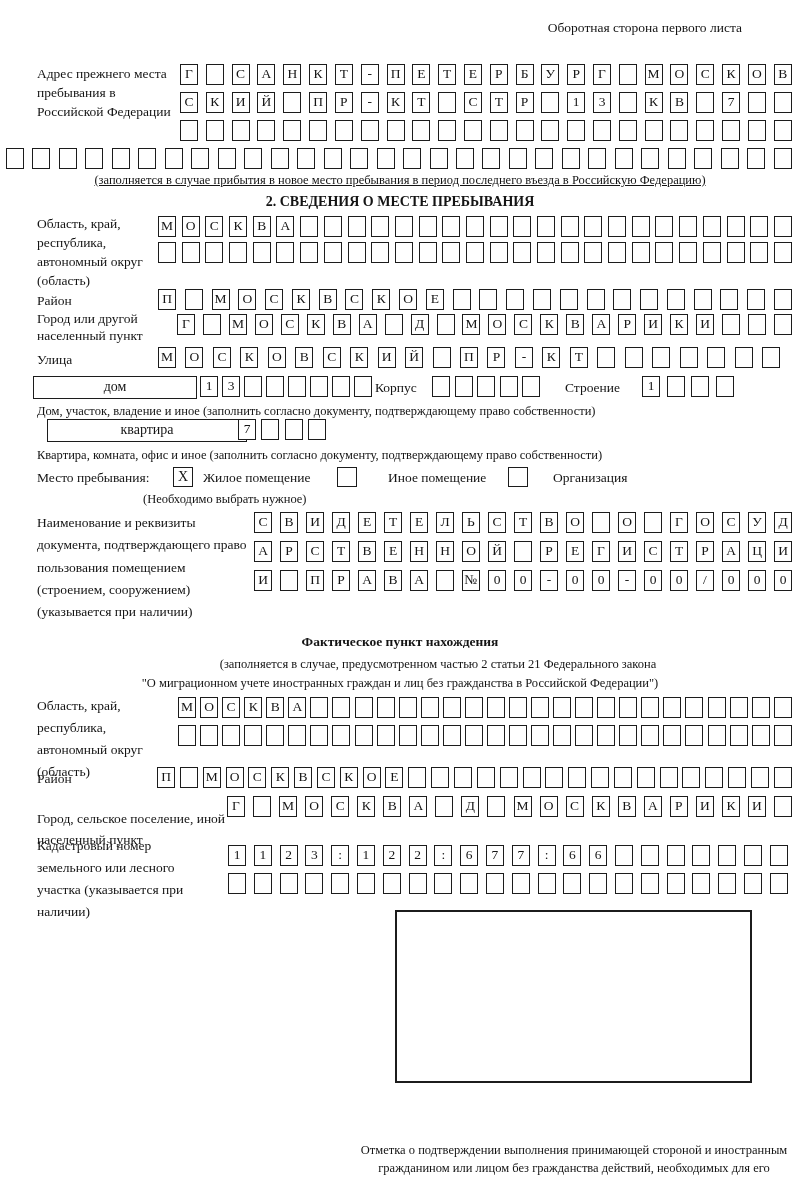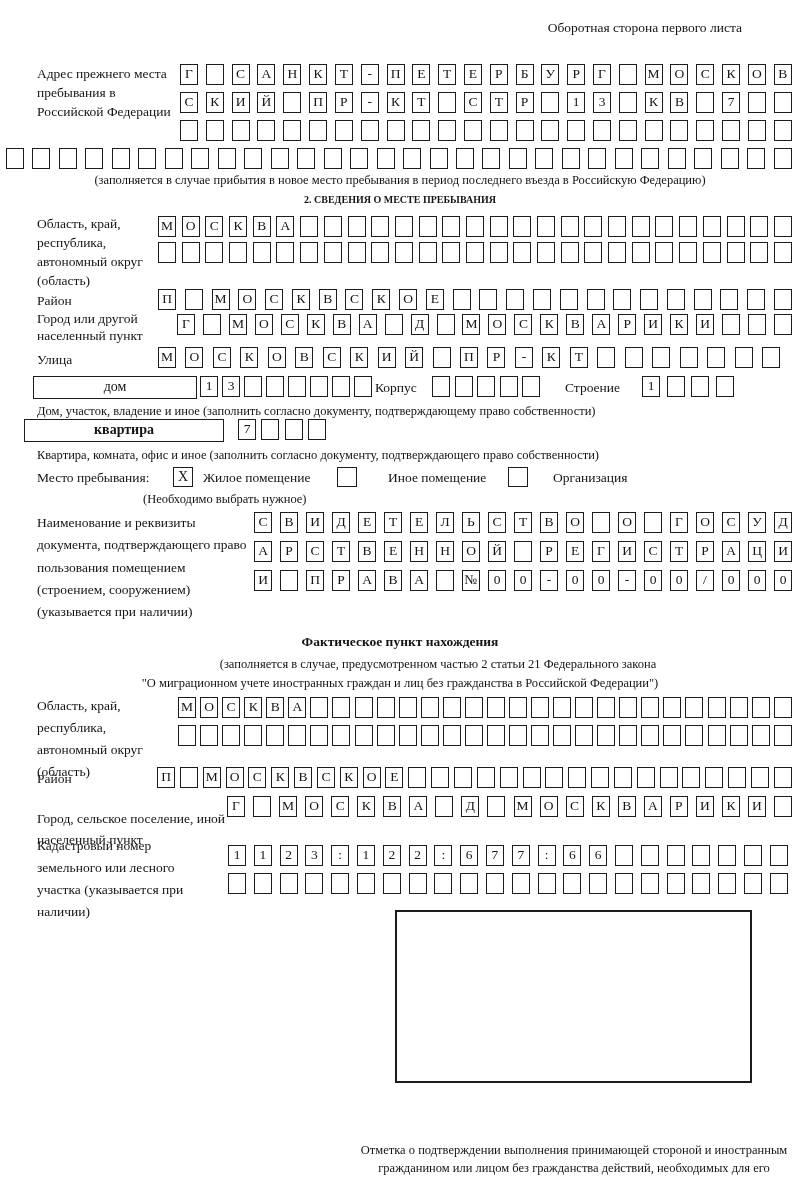--- a/index.html
+++ b/index.html
@@ -9,21 +9,21 @@
   .lbl{position:absolute;font-size:13.5px;line-height:19px;}
   .note{position:absolute;font-size:12.5px;line-height:16px;}
   .center{left:0;width:800px;text-align:center;}
   .cellrow{position:absolute;display:flex;justify-content:space-between;}
   .cell{box-sizing:border-box;flex:0 0 18px;width:18px;height:21px;background:#fff;
         border:1.7px solid #1c1c1c;font-size:13.5px;line-height:17px;text-align:center;}
   .typebox{position:absolute;box-sizing:border-box;border:1.8px solid #1c1c1c;height:23px;
         text-align:center;font-size:14px;line-height:20px;background:#fff;}
   .chk{position:absolute;box-sizing:border-box;width:20px;height:20px;border:1.8px solid #1c1c1c;
         background:#fff;text-align:center;font-size:14px;line-height:17px;}
-  .h-bold{position:absolute;font-weight:bold;font-size:10px;}
+  .h-bold{position:absolute;font-weight:bold;font-size:14px;}
   .stamp{position:absolute;box-sizing:border-box;border:2px solid #1c1c1c;background:#fff;}
 </style>
 </head>
 <body>
 
 <div class="page">
 
   <div class="abs" style="top:20px;right:58px;font-size:13.5px;">Оборотная сторона первого листа</div>
 
   <div class="lbl" style="left:37px;top:64px;width:140px;">Адрес прежнего места пребывания в Российской Федерации</div>
@@ -130,21 +130,21 @@
       <span class="cell"></span>
       <span class="cell"></span>
       <span class="cell"></span>
       <span class="cell"></span>
       <span class="cell"></span>
       <span class="cell"></span>
       <span class="cell"></span>
       <span class="cell"></span>
       <span class="cell"></span>
     </div>
-  <div class="note center" style="top:172px;">(заполняется в случае прибытия в новое место пребывания в период последнего въезда в Российскую Федерацию)</div>
+  <div class="note center" style="top:172px;text-decoration:underline;">(заполняется в случае прибытия в новое место пребывания в период последнего въезда в Российскую Федерацию)</div>
 
   <div class="h-bold center" style="top:194px;">2. СВЕДЕНИЯ О МЕСТЕ ПРЕБЫВАНИЯ</div>
 
   <div class="lbl" style="left:37px;top:214px;width:112px;">Область, край, республика, автономный округ (область)</div>
   <div class="cellrow" style="left:158px;top:216px;width:634px;">
       <span class="cell">М</span>
       <span class="cell">О</span>
       <span class="cell">С</span>
       <span class="cell">К</span>
       <span class="cell">В</span>
@@ -305,28 +305,28 @@
     </div>
   <div class="lbl" style="left:565px;top:378px;">Строение</div>
   <div class="cellrow" style="left:642px;top:376px;width:92px;">
       <span class="cell">1</span>
       <span class="cell"></span>
       <span class="cell"></span>
       <span class="cell"></span>
     </div>
   <div class="note" style="left:37px;top:403px;">Дом, участок, владение и иное (заполнить согласно документу, подтверждающему право собственности)</div>
 
-  <div class="typebox" style="left:24px;top:419px;width:200px;font-weight:bold;">квартира</div>
+  <div class="typebox" style="left:47px;top:419px;width:200px;">квартира</div>
   <div class="cellrow" style="left:238px;top:419px;width:88px;">
       <span class="cell">7</span>
       <span class="cell"></span>
       <span class="cell"></span>
       <span class="cell"></span>
     </div>
-  <div class="note" style="left:37px;top:447px;">Квартира, комната, офис и иное (заполнить согласно документу, подтверждающего право собственности)</div>
+  <div class="note" style="left:37px;top:447px;">Квартира, комната, офис и иное (заполнить согласно документу, подтверждающему право собственности)</div>
 
   <div class="lbl" style="left:37px;top:468px;">Место пребывания:</div>
   <div class="chk" style="left:173px;top:467px;">X</div>
   <div class="lbl" style="left:203px;top:468px;">Жилое помещение</div>
   <div class="chk" style="left:337px;top:467px;"></div>
   <div class="lbl" style="left:388px;top:468px;">Иное помещение</div>
   <div class="chk" style="left:508px;top:467px;"></div>
   <div class="lbl" style="left:553px;top:468px;">Организация</div>
   <div class="note" style="left:143px;top:491px;width:260px;text-align:left;">(Необходимо выбрать нужное)</div>
 

